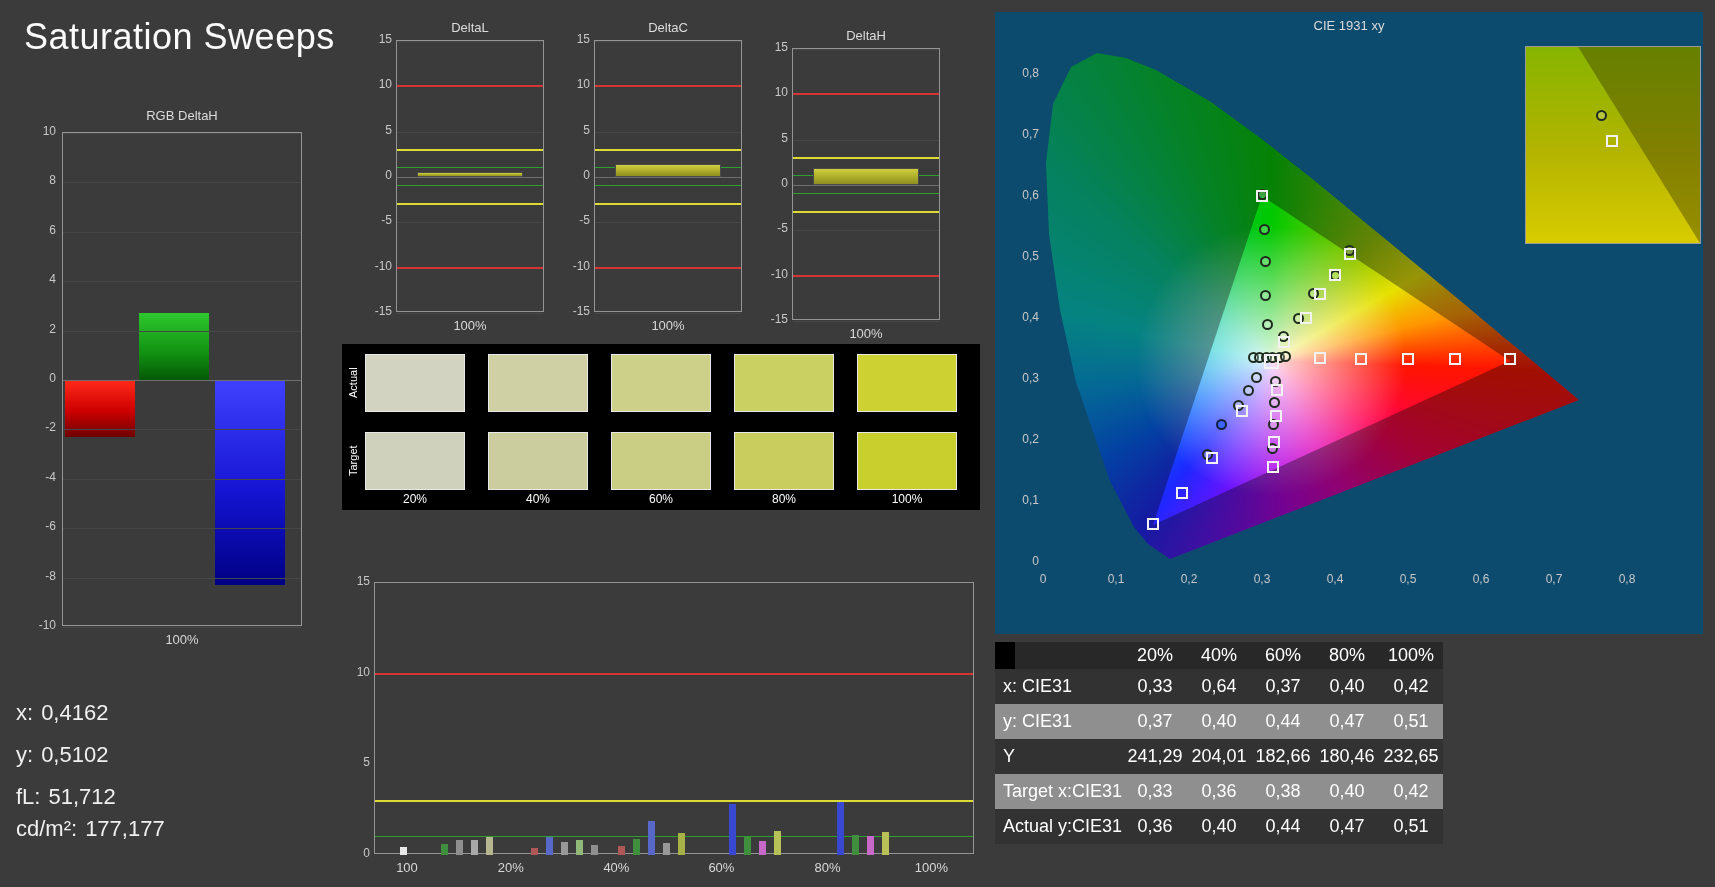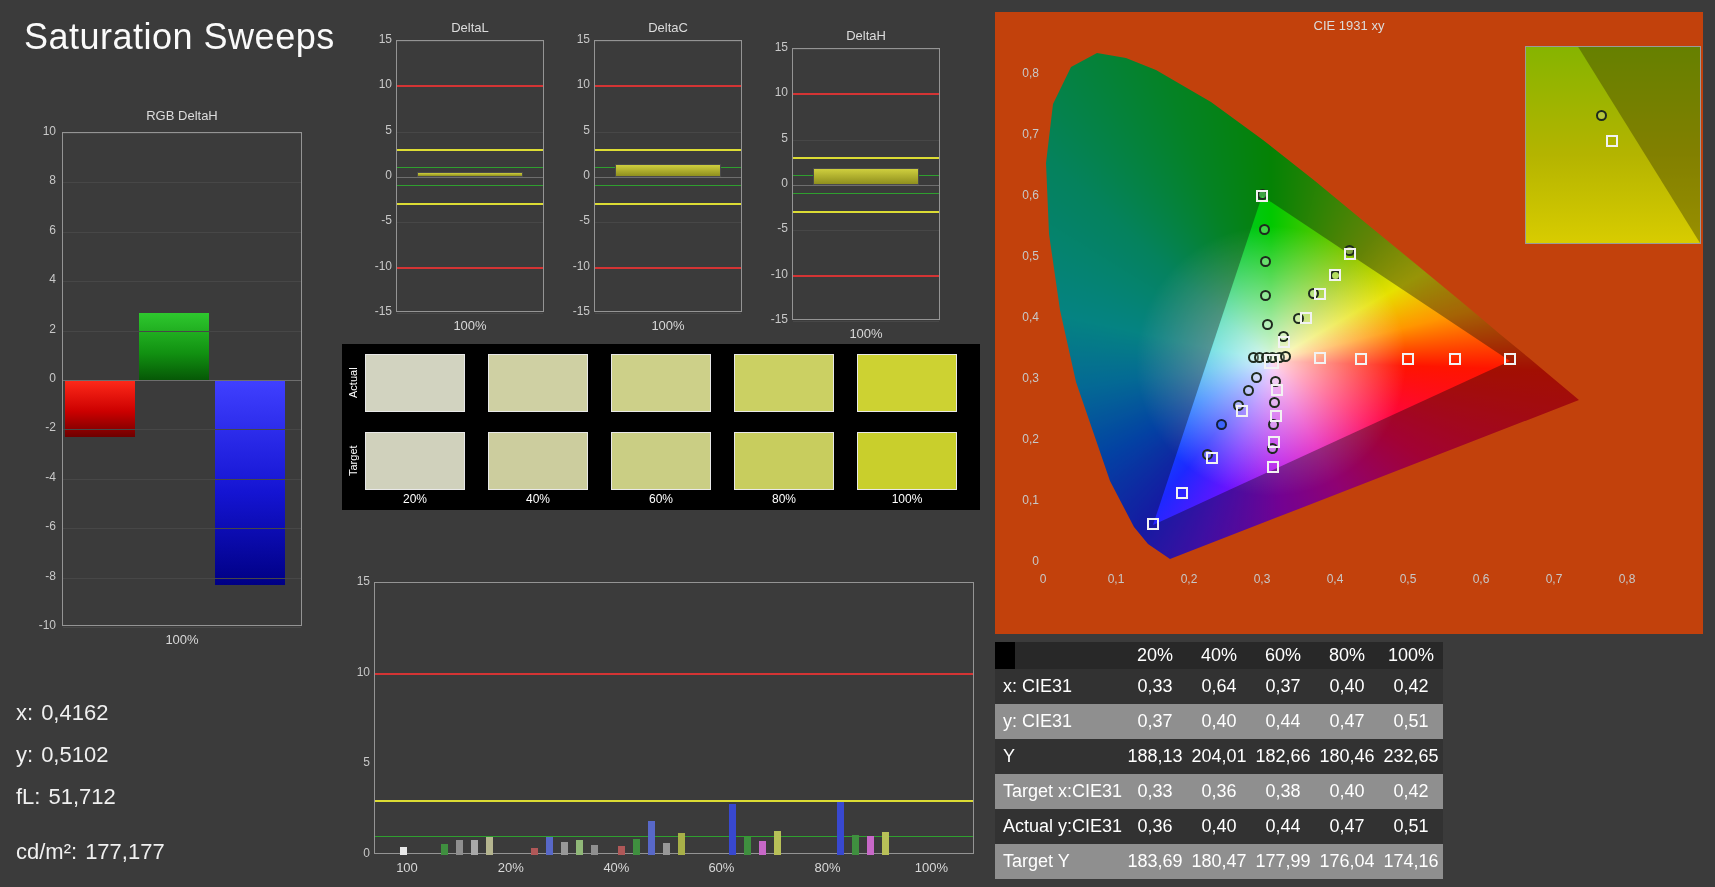--- a/index.html
+++ b/index.html
@@ -27,21 +27,21 @@
   .delta-bar{position:absolute;left:14%;width:72%;background:linear-gradient(180deg,#cfcf3e,#8f8f1e);border:1px solid #4a4a4a;box-sizing:border-box;}
   .cr-heading{font-size:27px;color:#f2f2f2;}
   .cr-line{position:absolute;font-size:22px;color:#f0f0f0;}
   .cr-line .lbl{margin-right:8px;}
   #swatch-panel{background:#000;}
   .rot{position:absolute;left:4px;width:14px;height:58px;display:flex;align-items:center;justify-content:center;
        writing-mode:vertical-rl;transform:rotate(180deg);font-size:11px;color:#fff;}
   .swatch{position:absolute;width:100px;height:58px;border:1px solid #e8e8e8;box-sizing:border-box;}
   .swatch-label{position:absolute;width:100px;text-align:center;font-size:12px;color:#fff;}
   .de-bar{position:absolute;width:7px;}
-  #cie-panel{background:#c2410c;}
+  #cie-panel{background:#0c4a6e;}
   .locus,.gamut{
     position:absolute;left:0;top:0;width:600px;height:545px;
     background-image:
       radial-gradient(circle 135px at 228px 319px, rgba(255,255,255,0.88), rgba(255,255,255,0) 100%),
       conic-gradient(from 0deg at 228px 319px,
         #00c800 0deg,#96c800 40deg,#e6e100 60deg,#ff9600 76deg,#ff1400 92deg,
         #ff0050 122deg,#e100b4 152deg,#b400e6 176deg,#6414ff 200deg,#1e28ff 218deg,
         #0064ff 240deg,#00a0e6 262deg,#00c8c8 282deg,#00c88c 312deg,#00c832 340deg,#00c800 360deg);
   }
   .locus{
@@ -109,21 +109,21 @@
 <section class="abs" id="current-reading" style="left:16px;top:648px;width:300px;height:230px;">
   <div class="cr-line" style="top:52px;">
     <span class="lbl">x:</span><span>0,4162</span>
   </div>
   <div class="cr-line" style="top:94px;">
     <span class="lbl">y:</span><span>0,5102</span>
   </div>
   <div class="cr-line" style="top:136px;">
     <span class="lbl">fL:</span><span>51,712</span>
   </div>
-  <div class="cr-line" style="top:191px;">
+  <div class="cr-line" style="top:168px;">
     <span class="lbl">cd/m²:</span><span>177,177</span>
   </div>
 </section>
 
 <section class="abs delta-panel" style="left:360px;top:20px;width:196px;height:340px;">
   <div class="chart-title" style="left:36px;top:0;width:148px;">DeltaL</div>
   <div class="abs delta-ticks" id="delta-ticks-0" style="left:0;top:0;width:196px;height:340px;">
       <div class="tick-label" style="left: -8px; top: 12px;">15</div>
       <div class="tick-label" style="left: -8px; top: 57.3333px;">10</div>
       <div class="tick-label" style="left: -8px; top: 102.667px;">5</div>
@@ -378,21 +378,21 @@
     <div class="trow light">
       <div class="tlabel">y: CIE31</div>
       <div class="tcell">0,37</div>
       <div class="tcell">0,40</div>
       <div class="tcell">0,44</div>
       <div class="tcell">0,47</div>
       <div class="tcell">0,51</div>
     </div>
     <div class="trow dark">
       <div class="tlabel">Y</div>
-      <div class="tcell">188,13</div>
+      <div class="tcell">241,29</div>
       <div class="tcell">204,01</div>
       <div class="tcell">182,66</div>
       <div class="tcell">180,46</div>
       <div class="tcell">232,65</div>
     </div>
     <div class="trow light">
       <div class="tlabel">Target x:CIE31</div>
       <div class="tcell">0,33</div>
       <div class="tcell">0,36</div>
       <div class="tcell">0,38</div>
@@ -400,21 +400,13 @@
       <div class="tcell">0,42</div>
     </div>
     <div class="trow dark">
       <div class="tlabel">Actual y:CIE31</div>
       <div class="tcell">0,36</div>
       <div class="tcell">0,40</div>
       <div class="tcell">0,44</div>
       <div class="tcell">0,47</div>
       <div class="tcell">0,51</div>
     </div>
-    <div class="trow light">
-      <div class="tlabel">Target Y</div>
-      <div class="tcell">183,69</div>
-      <div class="tcell">180,47</div>
-      <div class="tcell">177,99</div>
-      <div class="tcell">176,04</div>
-      <div class="tcell">174,16</div>
-    </div>
   </section>
 
 </body></html>

